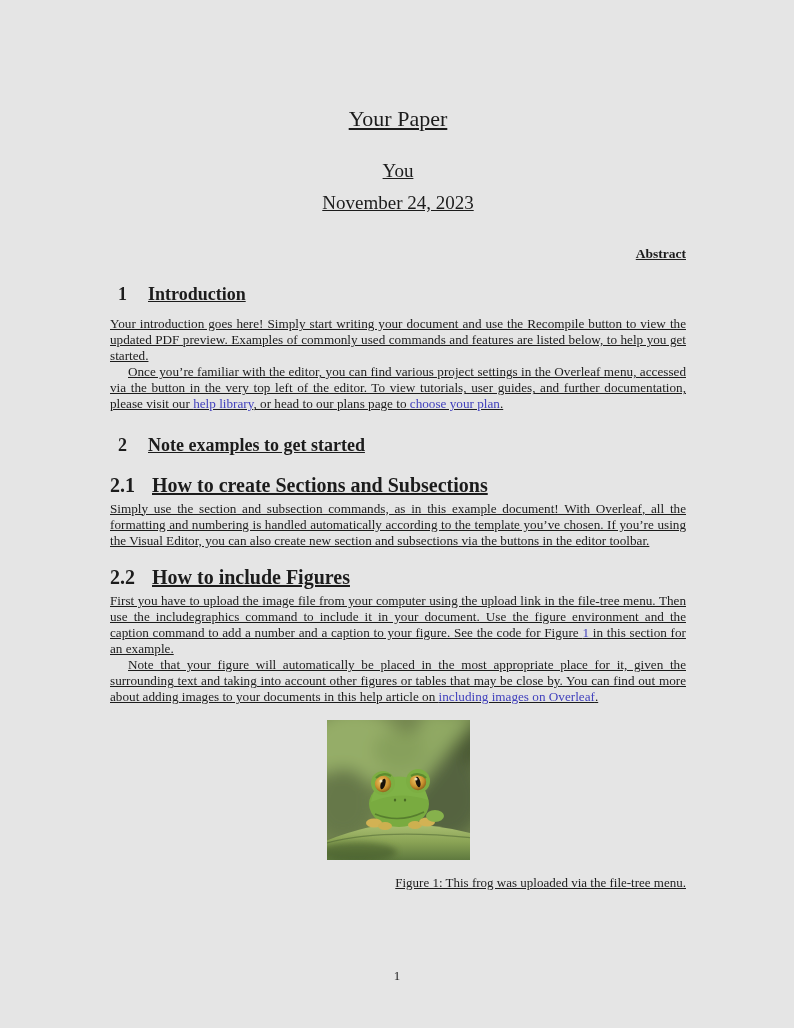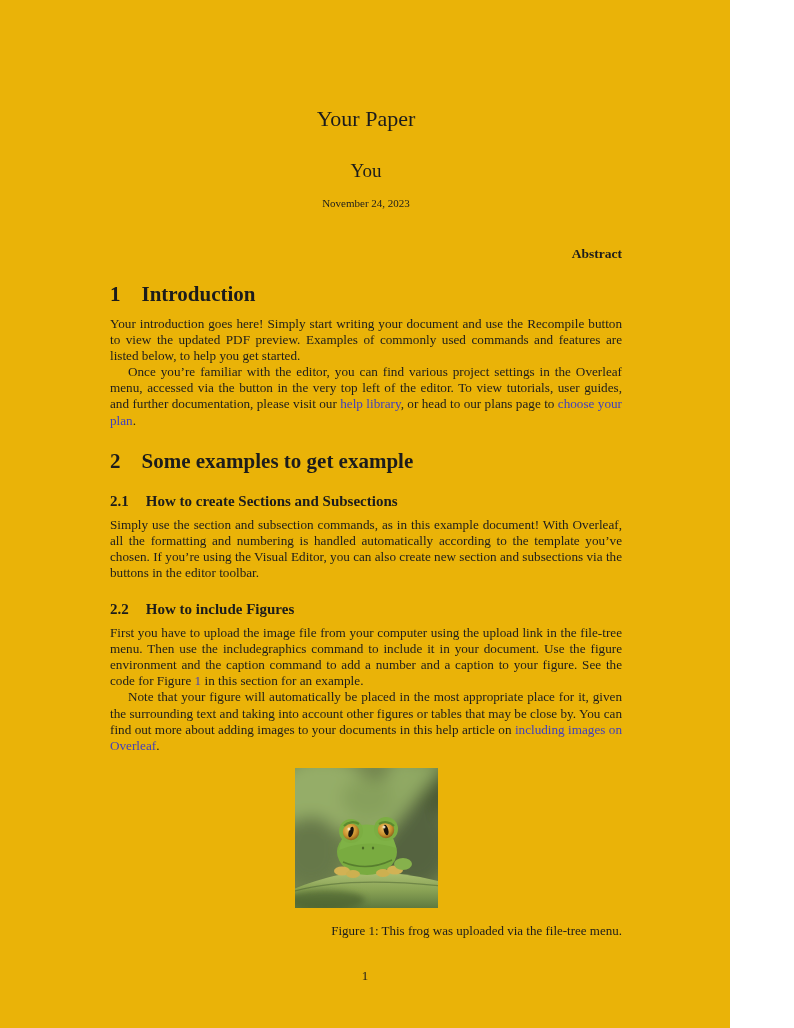--- a/index.html
+++ b/index.html
@@ -1,34 +1,35 @@
 <!DOCTYPE html>
 <html><head>
 <meta charset="utf-8">
 <style>
   html,body { margin:0; padding:0; background:#ffffff; }
   .page {
     position:relative;
-    width:730px; height:1028px;
-    background:#eab308;
+    width:794px; height:1028px;
+    background:#e5e5e5;
     font-family:"Liberation Serif", serif;
     color:#1c1c1c;
     overflow:hidden;
+    text-decoration:underline;
   }
   .content { padding:105px 108px 0 110px; }
 
   .title   { text-align:center; font-size:22px; line-height:27px; font-weight:400; margin:0; }
   .author  { text-align:center; font-size:19px; line-height:18px; margin-top:30px; }
-  .date    { text-align:center; font-size:11px; line-height:18px; margin-top:14px; }
+  .date    { text-align:center; font-size:19px; line-height:18px; margin-top:14px; }
 
   .abstract-heading { text-align:right; font-size:13.5px; line-height:17px; font-weight:bold; margin-top:33px; }
   .abstract-body    { font-size:13.2px; line-height:16px; margin-top:4px; padding:0 30px; text-indent:18px; }
 
-  h2.section    { font-size:21px;   line-height:24px; font-weight:bold; margin:20px 0 10px 0; }
-  h3.subsection { font-size:15px; line-height:20px; font-weight:bold; margin:18px 0 6px 0; }
+  h2.section    { font-size:18px;   line-height:24px; font-weight:bold; margin:20px 0 10px 8px; }
+  h3.subsection { font-size:20px; line-height:20px; font-weight:bold; margin:18px 0 6px 0; }
   .sec-num-l  { display:inline-block; margin-right:21px; }
   .sec-num-s  { display:inline-block; margin-right:17px; }
 
   p.body { font-size:13.2px; line-height:16.1px; text-align:justify; margin:0; }
   p.indent { text-indent:18px; }
 
   a.doc-link { text-decoration:none; cursor:pointer; }
 
   .figure-wrap { text-align:center; margin-top:14px; }
   .frog { width:143px; height:140px; display:inline-block; vertical-align:top; }
@@ -46,21 +47,21 @@
     <div class="author">You</div>
     <div class="date">November 24, 2023</div>
 
     <div class="abstract-heading">Abstract</div>
 
     <h2 class="section"><span class="sec-num-l">1</span><span>Introduction</span></h2>
 
     <p class="body">Your introduction goes here! Simply start writing your document and use the Recompile button to view the updated PDF preview. Examples of commonly used commands and features are listed below, to help you get started.</p>
     <p class="body indent"><span>Once you’re familiar with the editor, you can find various project settings in the Overleaf menu, accessed via the button in the very top left of the editor. To view tutorials, user guides, and further documentation, please visit our </span><a class="doc-link" style="color: rgb(65, 65, 189);">help library</a><span>, or head to our plans page to </span><a class="doc-link" style="color: rgb(65, 65, 189);">choose your plan</a><span>.</span></p>
 
-    <h2 class="section"><span class="sec-num-l">2</span><span>Some examples to get example</span></h2>
+    <h2 class="section"><span class="sec-num-l">2</span><span>Note examples to get started</span></h2>
 
     <h3 class="subsection"><span class="sec-num-s">2.1</span><span>How to create Sections and Subsections</span></h3>
 
     <p class="body">Simply use the section and subsection commands, as in this example document! With Overleaf, all the formatting and numbering is handled automatically according to the template you’ve chosen. If you’re using the Visual Editor, you can also create new section and subsections via the buttons in the editor toolbar.</p>
 
     <h3 class="subsection"><span class="sec-num-s">2.2</span><span>How to include Figures</span></h3>
 
     <p class="body"><span>First you have to upload the image file from your computer using the upload link in the file-tree menu. Then use the includegraphics command to include it in your document. Use the figure environment and the caption command to add a number and a caption to your figure. See the code for Figure </span><a class="doc-link" style="color: rgb(65, 65, 189);">1</a><span> in this section for an example.</span></p>
 
     <p class="body indent"><span>Note that your figure will automatically be placed in the most appropriate place for it, given the surrounding text and taking into account other figures or tables that may be close by. You can find out more about adding images to your documents in this help article on </span><a class="doc-link" style="color: rgb(65, 65, 189);">including images on Overleaf</a><span>.</span></p>

